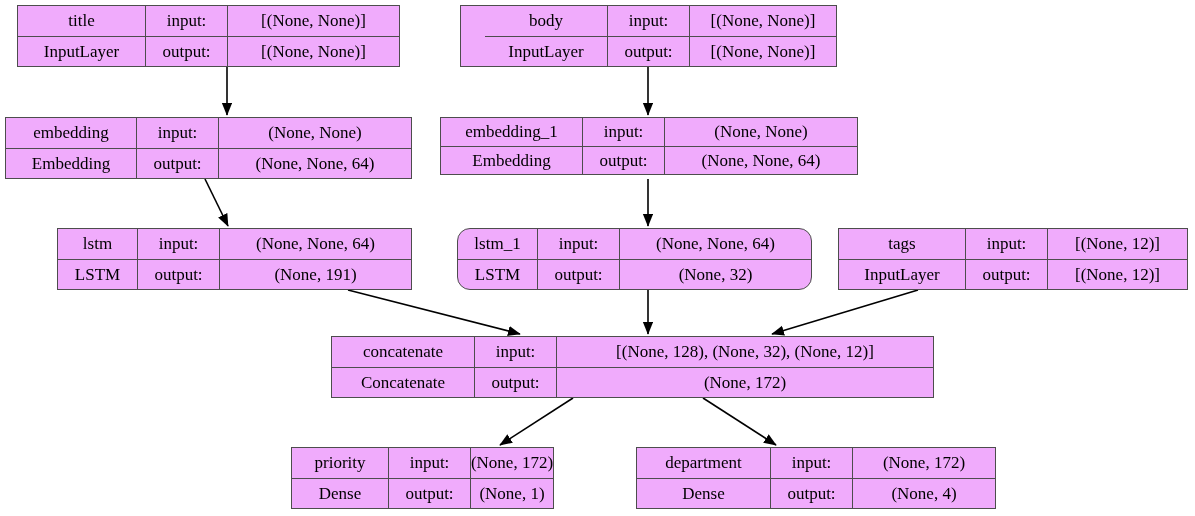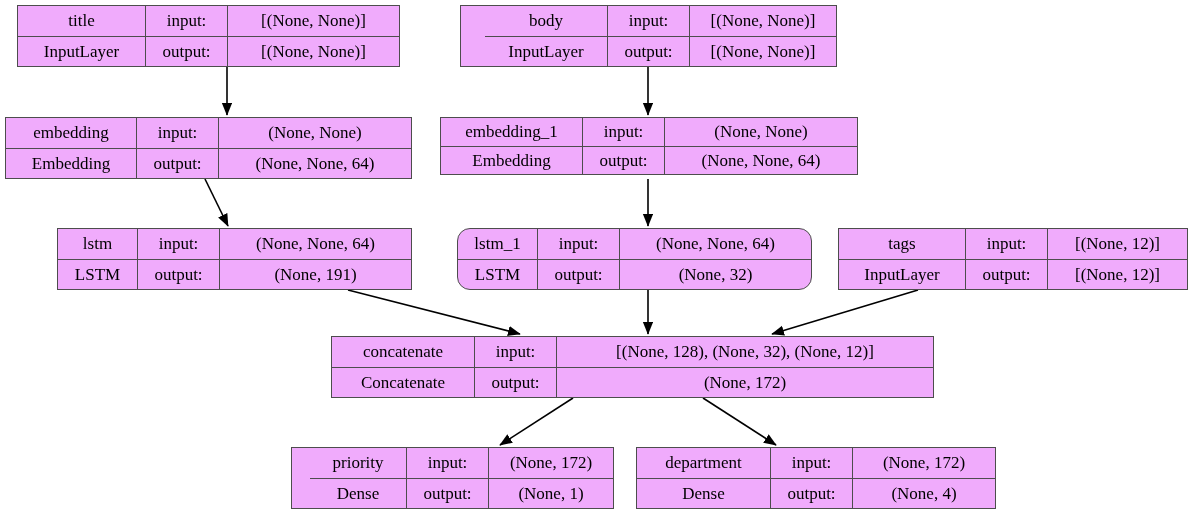--- a/index.html
+++ b/index.html
@@ -175,21 +175,21 @@
           <div class="cell col-name" style="width: 143px; flex: 0 0 143px; border-right-color: rgb(77, 77, 77);">concatenate</div>
           <div class="cell col-io" style="width: 82px; flex: 0 0 82px; border-right-color: rgb(77, 77, 77);">input:</div>
           <div class="cell col-shape" style="flex: 1 1 auto;">[(None, 128), (None, 32), (None, 12)]</div>
         </div>
         <div class="node-row row-bottom">
           <div class="cell col-name" style="width: 143px; flex: 0 0 143px; border-right-color: rgb(77, 77, 77);">Concatenate</div>
           <div class="cell col-io" style="width: 82px; flex: 0 0 82px; border-right-color: rgb(77, 77, 77);">output:</div>
           <div class="cell col-shape" style="flex: 1 1 auto;">(None, 172)</div>
         </div>
       </div>
-      <div class="node" style="left: 291px; top: 447px; width: 323px; height: 62px; border-color: rgb(77, 77, 77); padding-left: 18px;">
+      <div class="node" style="left: 291px; top: 447px; width: 263px; height: 62px; border-color: rgb(77, 77, 77);">
         <div class="node-row row-top" style="border-bottom-color: rgb(77, 77, 77);">
           <div class="cell col-name" style="width: 97px; flex: 0 0 97px; border-right-color: rgb(77, 77, 77);">priority</div>
           <div class="cell col-io" style="width: 82px; flex: 0 0 82px; border-right-color: rgb(77, 77, 77);">input:</div>
           <div class="cell col-shape" style="flex: 1 1 auto;">(None, 172)</div>
         </div>
         <div class="node-row row-bottom">
           <div class="cell col-name" style="width: 97px; flex: 0 0 97px; border-right-color: rgb(77, 77, 77);">Dense</div>
           <div class="cell col-io" style="width: 82px; flex: 0 0 82px; border-right-color: rgb(77, 77, 77);">output:</div>
           <div class="cell col-shape" style="flex: 1 1 auto;">(None, 1)</div>
         </div>

